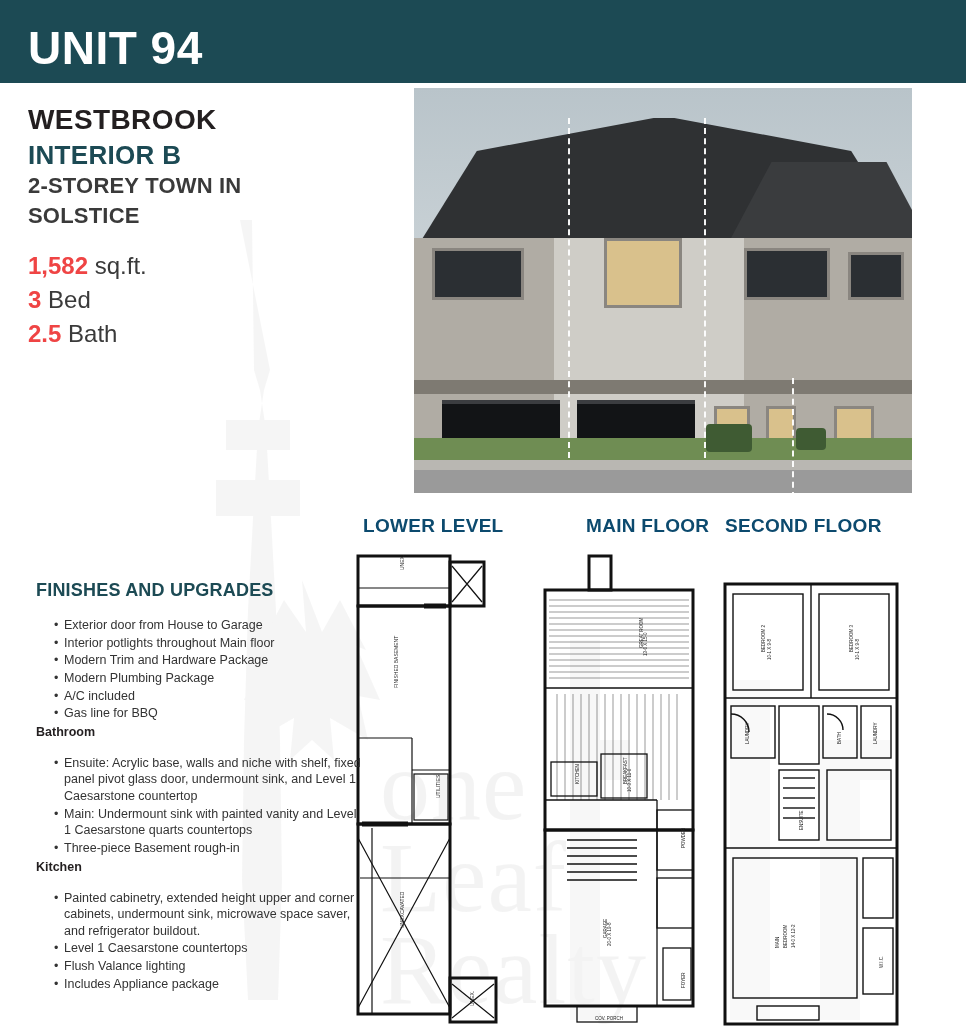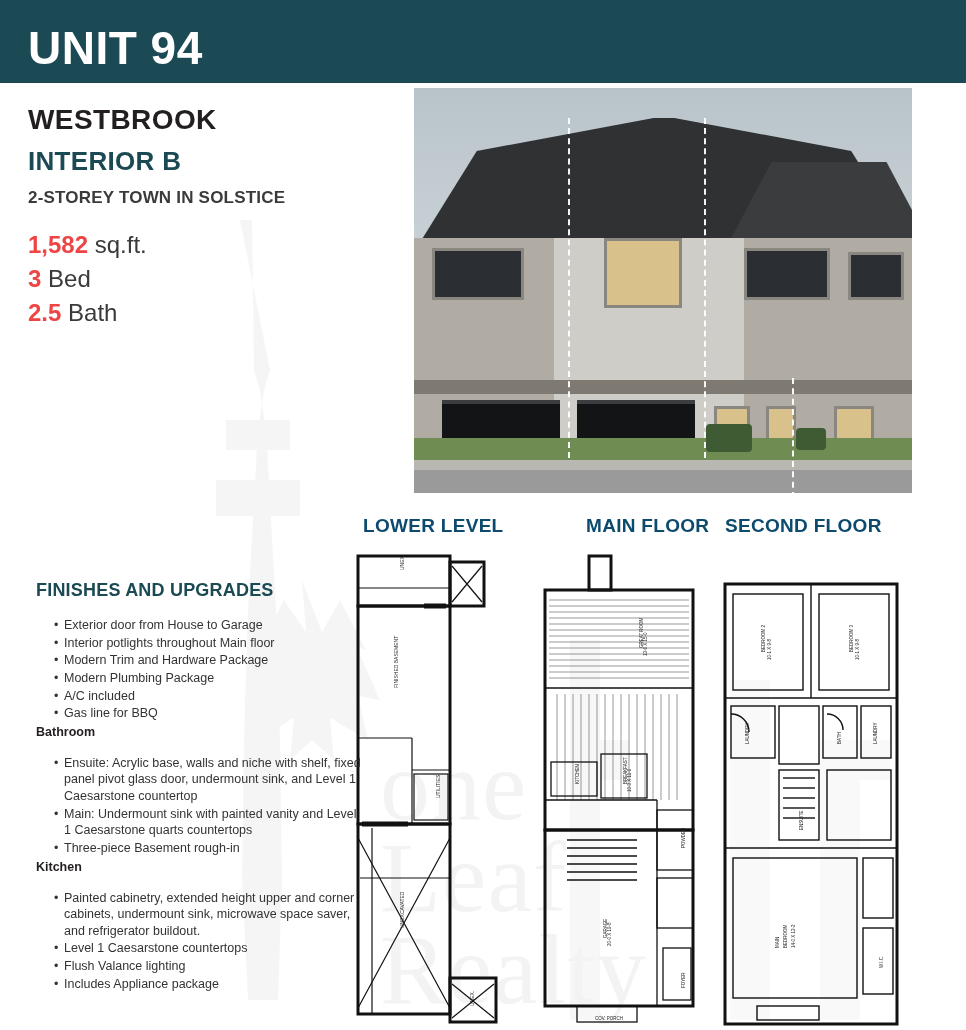--- a/index.html
+++ b/index.html
@@ -62,25 +62,25 @@
     letter-spacing: 0.4px;
     color: #231f20;
     line-height: 1.15;
   }
   .brand-sub {
     font-size: 26px;
     font-weight: bold;
     color: #1c4a54;
     letter-spacing: 0.3px;
     line-height: 1.2;
-    margin-top: 10px;
+    margin-top: 4px;
   }
   .type-line {
-    margin-top: 10px;
-    font-size: 17px;
+    margin-top: 0;
+    font-size: 22px;
     font-weight: bold;
     color: #3a3a3a;
     line-height: 1.35;
     letter-spacing: 0.2px;
     max-width: 260px;
   }
   .stats { margin-top: 18px; }
   .stat {
     font-size: 24px;
     color: #3a3a3a;

